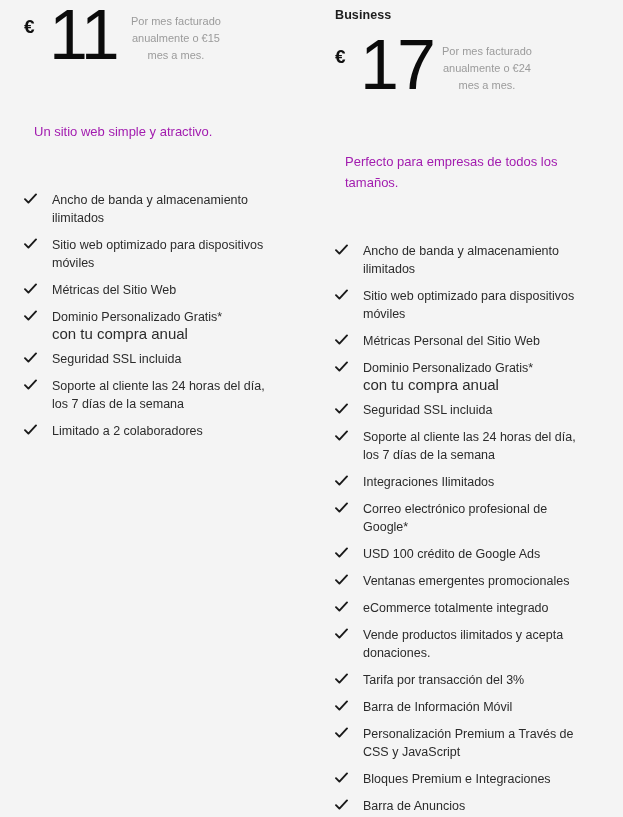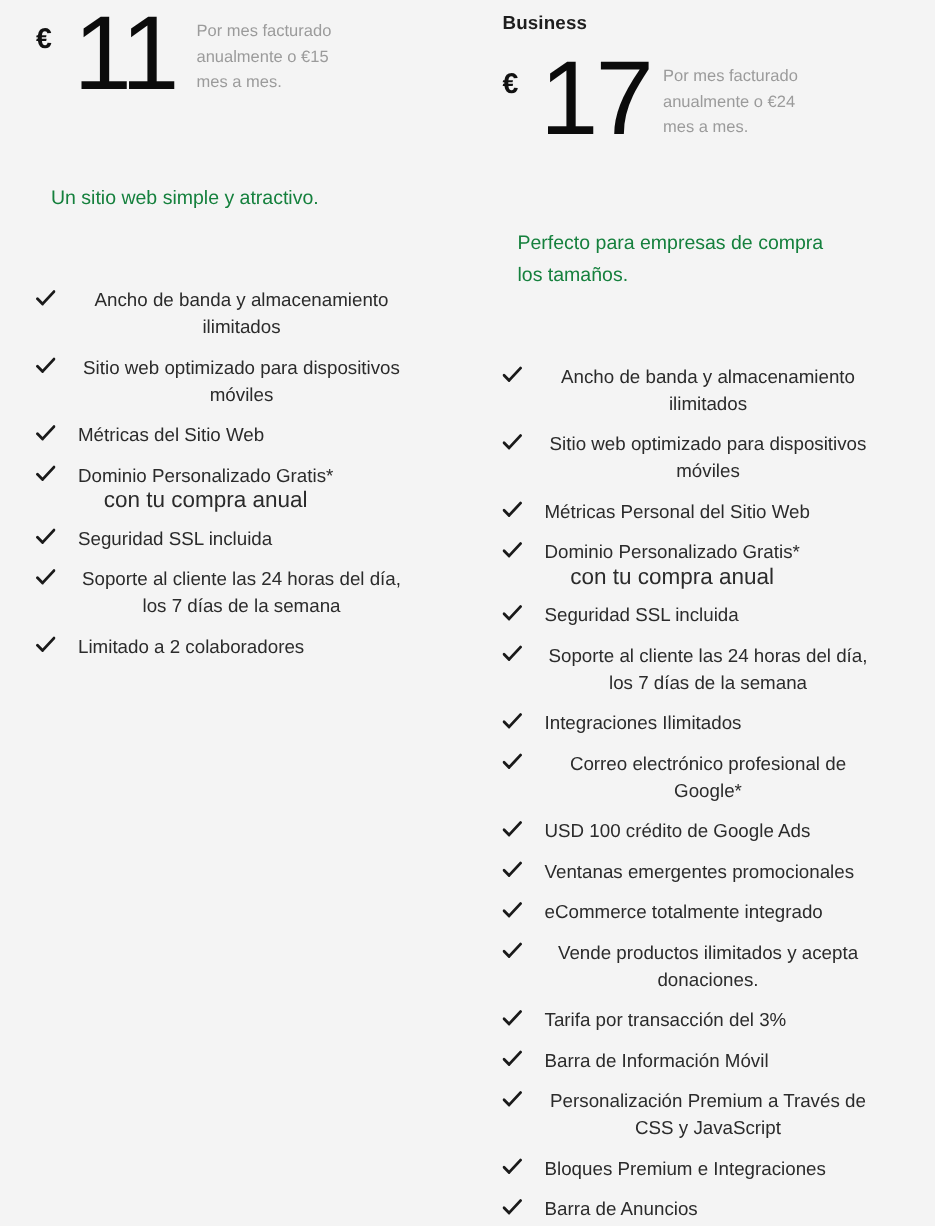--- a/index.html
+++ b/index.html
@@ -62,27 +62,28 @@
     letter-spacing: -2px;
     flex: none;
     width: 82px;
   }
   .price-note {
     font-size: 11px;
     line-height: 17px;
     color: #9b9b9b;
     padding-top: 5px;
     max-width: 125px;
+    text-align: center;
   }
   .price-note div { white-space: nowrap; }
 
   .tagline {
     font-size: 13px;
     line-height: 21px;
-    color: #15803d;
+    color: #a21caf;
     padding-left: 10px;
     padding-top: 8px;
     max-width: 215px;
   }
 
   .features {
     list-style: none;
     margin: 0;
     padding: 0;
     padding-top: 36px;
@@ -94,21 +95,21 @@
   }
   .check-icon {
     flex: none;
     width: 28px;
     padding-top: 2px;
     color: #1a1a1a;
     font-size: 12px;
     line-height: 18px;
   }
   .check-icon svg { display: block; }
-  .feature-body { max-width: 218px; text-align: center; }
+  .feature-body { max-width: 218px; }
   .feature-text {
     font-size: 12.5px;
     line-height: 18px;
     color: #2b2b2b;
   }
   .feature-sub {
     font-size: 15px;
     line-height: 14px;
     color: #2b2b2b;
     padding-top: 1px;
@@ -214,21 +215,21 @@
     <div class="price-row">
       <span class="currency">€</span>
       <span class="amount">17</span>
       <div class="price-note">
         <div>Por mes facturado</div>
         <div>anualmente o €24</div>
         <div>mes a mes.</div>
       </div>
     </div>
 
-    <p class="tagline">Perfecto para empresas de compra los tamaños.</p>
+    <p class="tagline">Perfecto para empresas de todos los tamaños.</p>
 
     <ul class="features">
         <li class="feature">
           <span class="check-icon">
             <svg width="13" height="12" viewBox="0 0 13 12" aria-hidden="true">
               <path d="M1 6.2 L4.4 9.6 L12 1.4" fill="none" stroke="#1a1a1a" stroke-width="1.9" stroke-linecap="round" stroke-linejoin="round"></path>
             </svg>
           </span>
           <div class="feature-body">
             <div class="feature-text">Ancho de banda y almacenamiento ilimitados</div>

